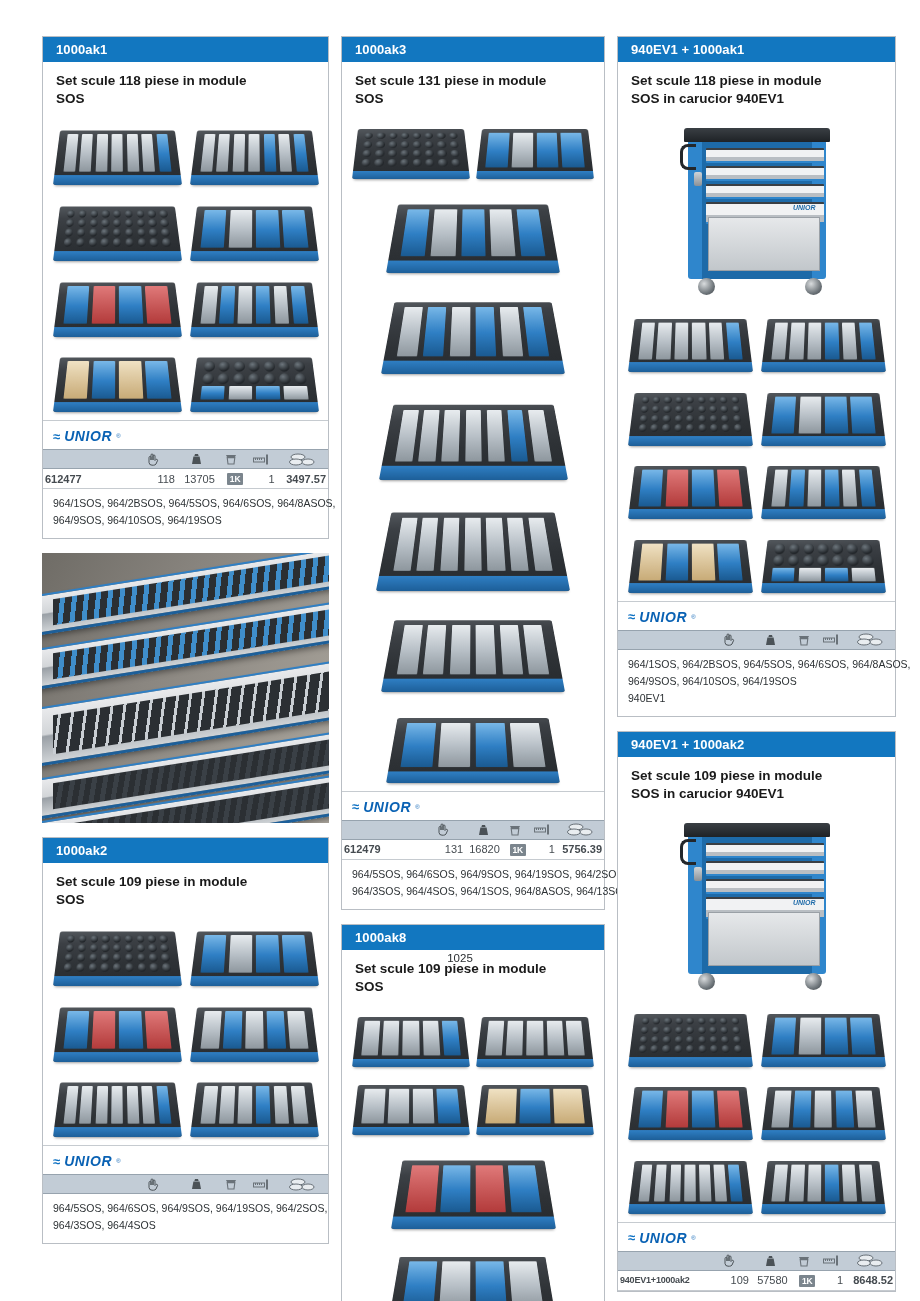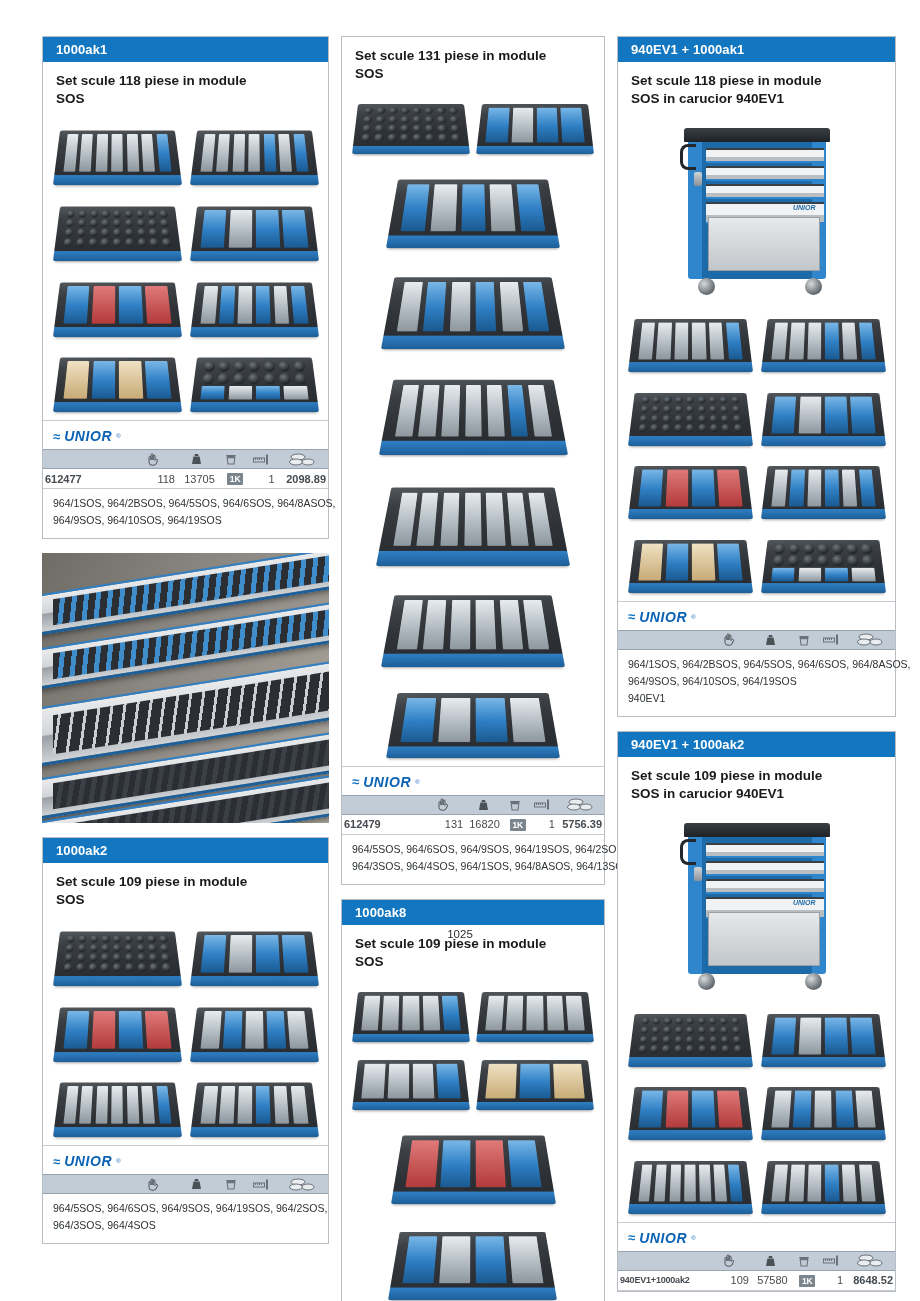--- a/index.html
+++ b/index.html
@@ -190,21 +190,21 @@
 
   
   .ic { display:block; margin:0 auto; }
   .barcode { width:42px; height:11px;
     background: repeating-linear-gradient(90deg,#16191c 0 1.5px,transparent 1.5px 3px),
                 repeating-linear-gradient(90deg,transparent 0 7px,#16191c 7px 10px);
     margin-left:10px;
   }
 
   .pageno {
-    position:absolute; left:0; right:0; bottom:32px;
+    position:absolute; left:0; right:0; bottom:8px;
     text-align:center; font-size:11.5px; color:#2a2e31;
   }
 </style>
 </head>
 <body>
 
 <div class="page">
   <div class="columns">
 
     <div class="col left">
@@ -407,21 +407,21 @@
                     <ellipse cx="19" cy="9" rx="6" ry="3" fill="#e9edf0" stroke="#6a7279"></ellipse>
                   </svg>
                 </th>
           </tr>
           <tr>
             <td class="code">612477</td>
             <td class="c">118</td>
             <td class="c">13705</td>
             <td class="c"><span class="pk">1K</span></td>
             <td class="c">1</td>
-            <td class="price">2098.89</td>
+            <td class="price">3497.57</td>
           </tr>
         </tbody>
           </table>
         <div class="contents">
           <div>964/1SOS, 964/2BSOS, 964/5SOS, 964/6SOS, 964/8ASOS,</div>
           <div>964/9SOS, 964/10SOS, 964/19SOS</div>
         </div>
       </div>
 
       <div class="photo" style="height:270px">
@@ -605,20 +605,21 @@
         <div class="contents">
           <div>964/5SOS, 964/6SOS, 964/9SOS, 964/19SOS, 964/2SOS,</div>
           <div>964/3SOS, 964/4SOS</div>
         </div>
       </div>
     </div>
 
     <div class="col mid">
 
       <div class="card">
+        <div class="card-hd">1000ak3</div>
         <div class="card-title">Set scule 131 piese in module
 SOS</div>
         <div class="gallery">
           <div class="grid2 narrow" style="margin-bottom:7px">
             <div class="tray">
                 <div class="body">
                   <div class="dotgrid" style="grid-template-columns:repeat(8,1fr);grid-template-rows:repeat(4,1fr);">
               <div class="dot"></div>
                     <div class="dot"></div>
                     <div class="dot"></div>

